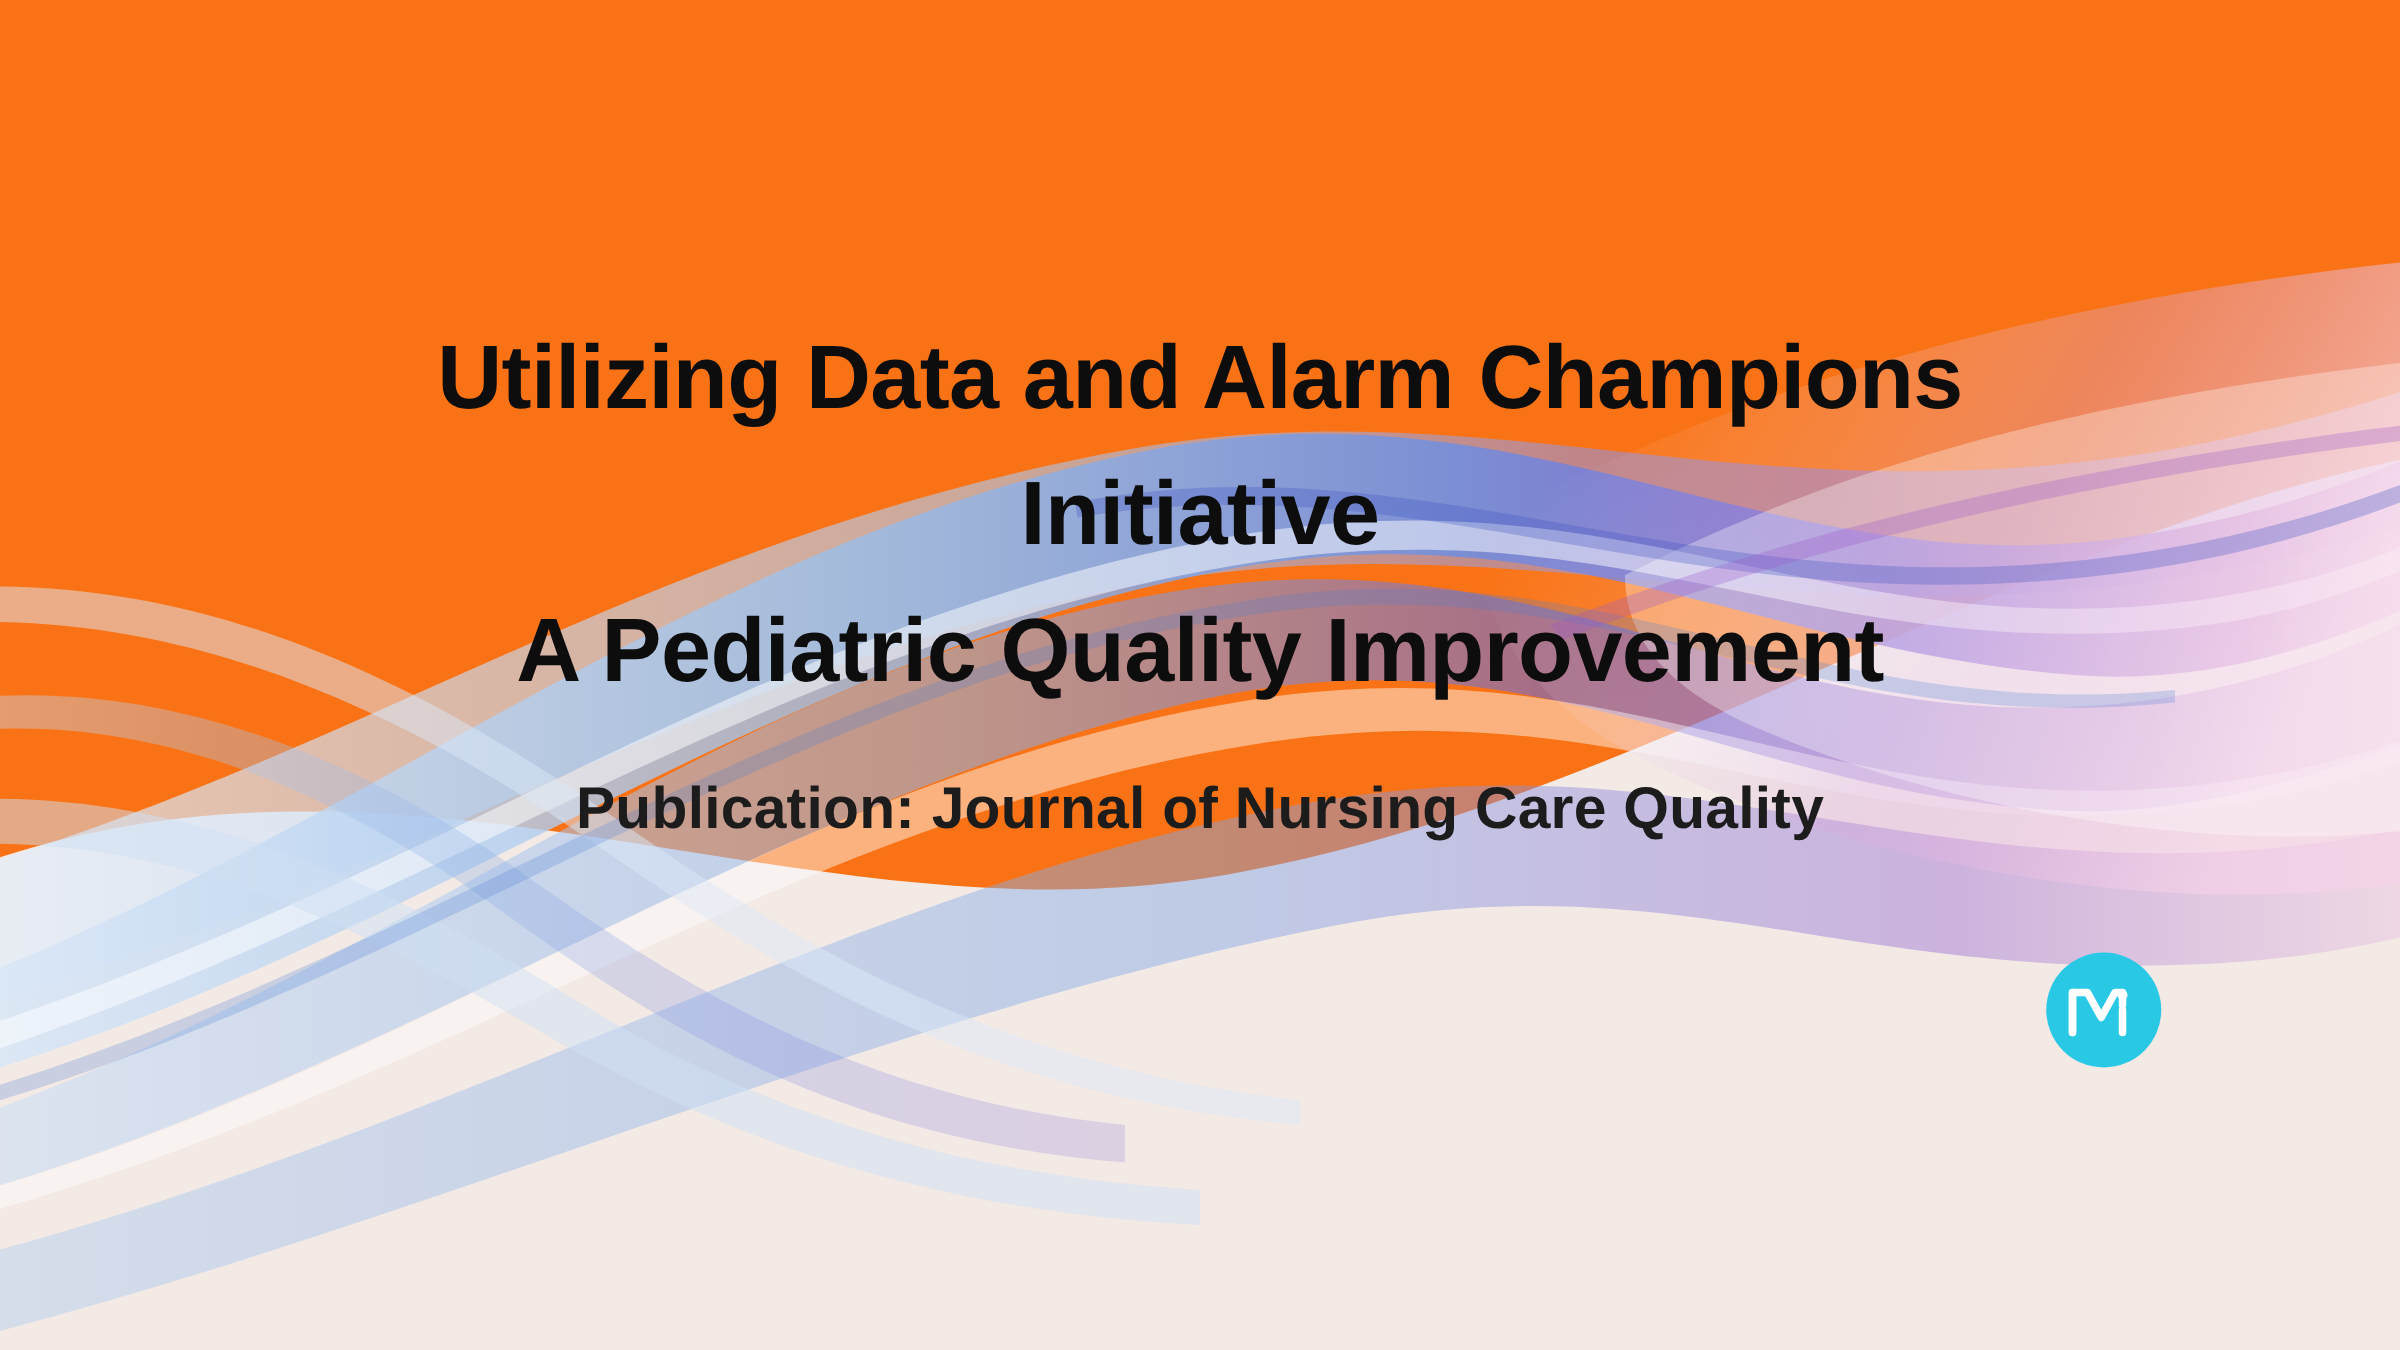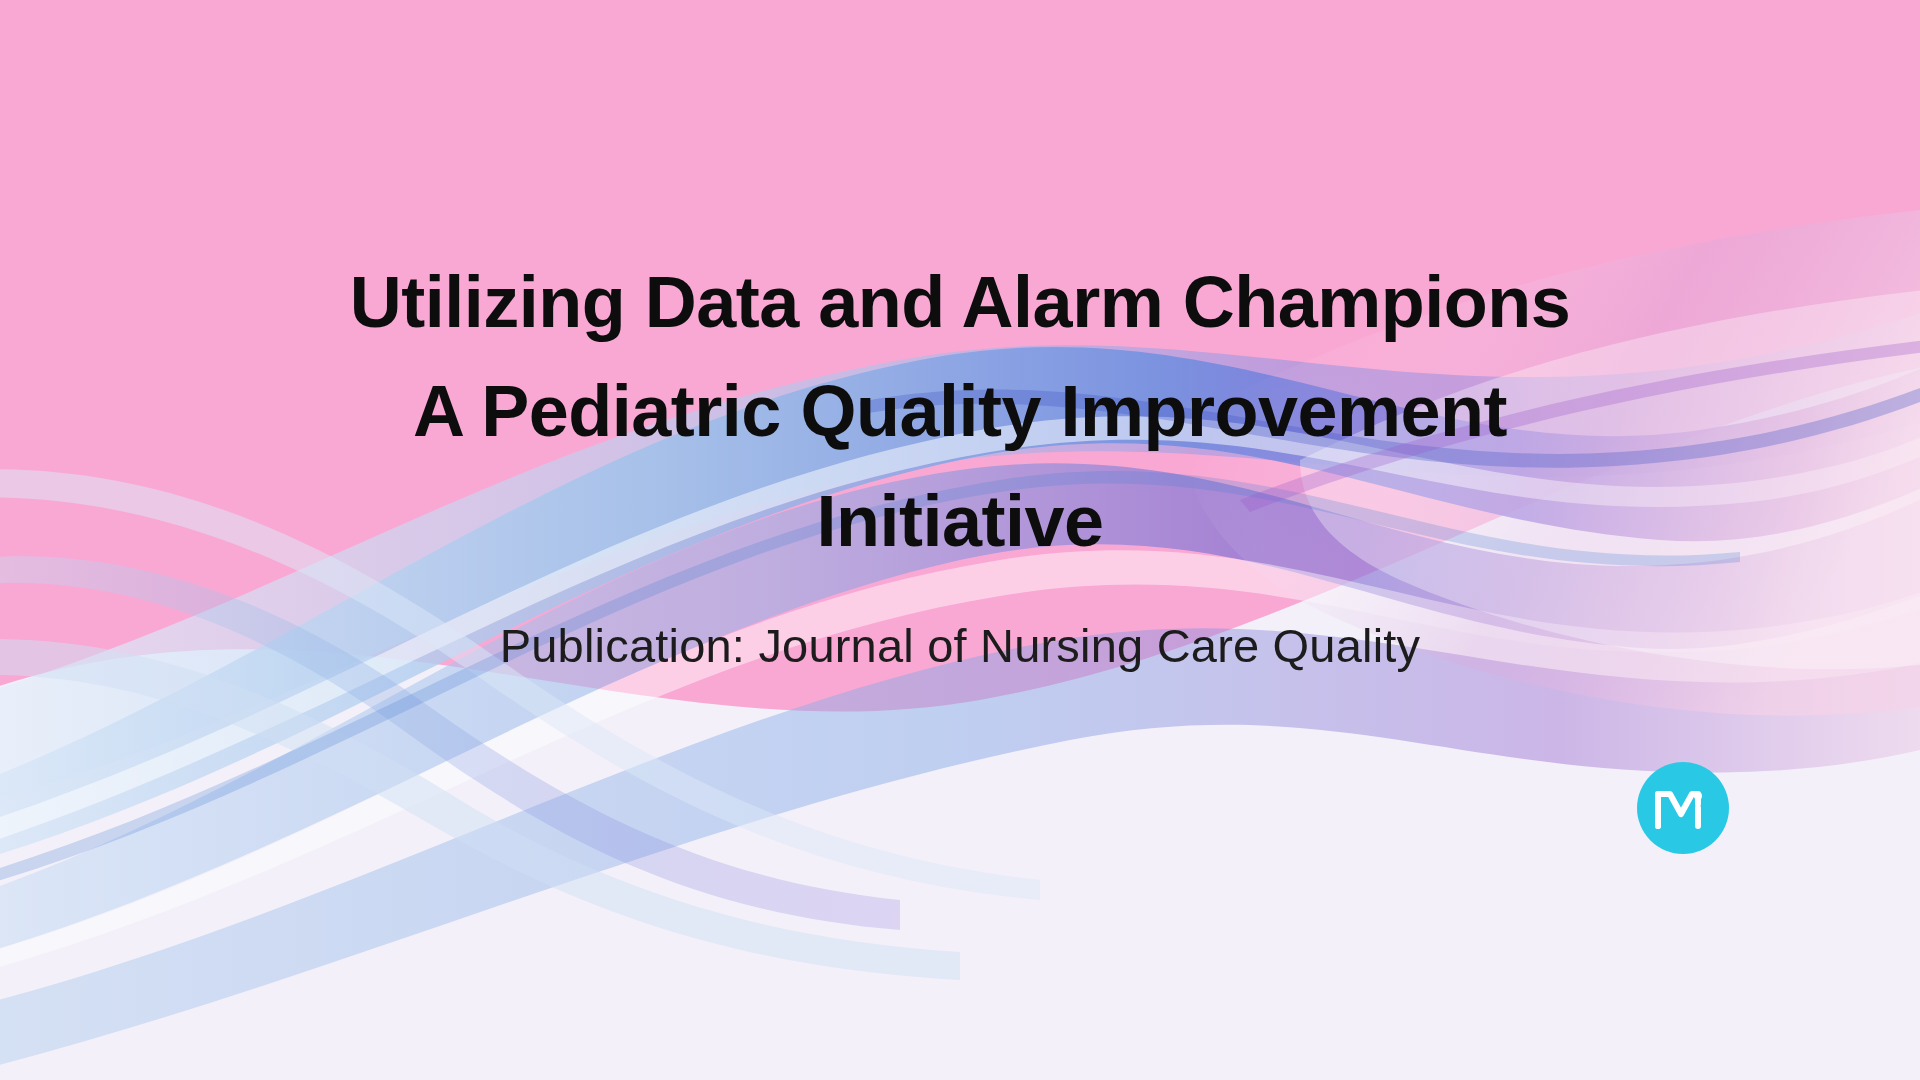--- a/index.html
+++ b/index.html
@@ -10,21 +10,21 @@
     overflow: hidden;
     background: #ffffff;
   }
   body {
     font-family: "Liberation Sans", sans-serif;
   }
   .slide {
     position: relative;
     width: 1920px;
     height: 1080px;
-    background: #f9a8d4;
+    background: #f97316;
     overflow: hidden;
   }
   .bg-art {
     position: absolute;
     inset: 0;
     width: 1920px;
     height: 1080px;
     pointer-events: none;
   }
   .content {
@@ -46,21 +46,21 @@
     color: #0d0d0d;
     letter-spacing: -0.5px;
     margin: 0;
   }
   .title .line {
     display: block;
   }
   .subtitle {
     margin-top: 42px;
     font-size: 47px;
-    font-weight: 400;
+    font-weight: 700;
     color: #1c1c1c;
     letter-spacing: 0.2px;
     text-align: center;
   }
   .logo {
     position: absolute;
     left: 1637px;
     top: 762px;
     width: 92px;
     height: 92px;
@@ -142,22 +142,22 @@
     <path d="M -40,470 C 160,460 330,540 500,660 C 660,772 820,856 1040,880 L 1040,900 C 800,878 640,790 480,678 C 320,566 150,490 -40,498 Z" fill="#dbe8f8" opacity="0.5"></path>
 
     <path d="M -40,880 C 340,770 620,540 1000,480 C 1290,434 1450,580 1740,552 L 1740,562 C 1440,592 1290,448 1000,492 C 630,548 340,786 -40,892 Z" fill="#4a7fd4" opacity="0.25"></path>
     <path d="M 860,402 C 1120,352 1330,470 1620,452 C 1760,443 1870,410 1960,372 L 1960,386 C 1870,424 1760,458 1615,466 C 1320,483 1120,370 862,414 Z" fill="#3f52c4" opacity="0.3"></path>
     <path d="M 1240,500 C 1420,430 1640,372 1960,336 L 1960,348 C 1650,384 1430,442 1250,512 Z" fill="#9b59c9" opacity="0.3"></path>
   </svg>
 
   <div class="content">
     <h1 class="title">
       <span class="line">Utilizing Data and Alarm Champions</span>
+      <span class="line">Initiative</span>
       <span class="line">A Pediatric Quality Improvement</span>
-      <span class="line">Initiative</span>
     </h1>
     <div class="subtitle">Publication: Journal of Nursing Care Quality</div>
   </div>
 
   <div class="logo">
     <svg width="58" height="48" viewBox="0 0 58 48" xmlns="http://www.w3.org/2000/svg">
       <path d="M4 42 L4 10 L16 10 L27 30 L38 10 L44 10 L44 20" fill="none" stroke="#ffffff" stroke-width="6" stroke-linecap="round" stroke-linejoin="round"></path>
       <path d="M4 10 L4 42" fill="none" stroke="#ffffff" stroke-width="6" stroke-linecap="round"></path>
       <path d="M44 24 L44 42" fill="none" stroke="#ffffff" stroke-width="6" stroke-linecap="round"></path>
       <circle cx="44" cy="12" r="4" fill="#ffffff"></circle>

